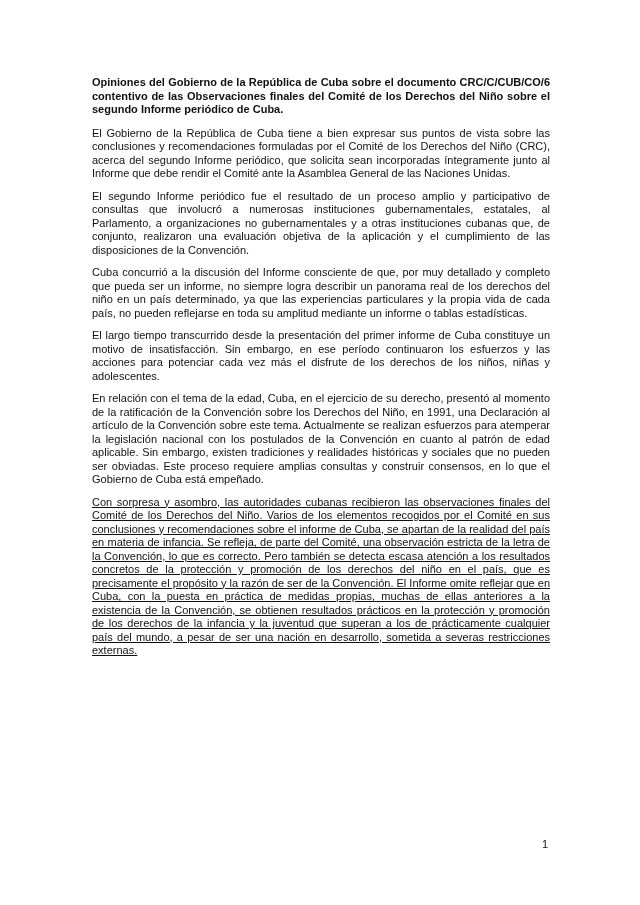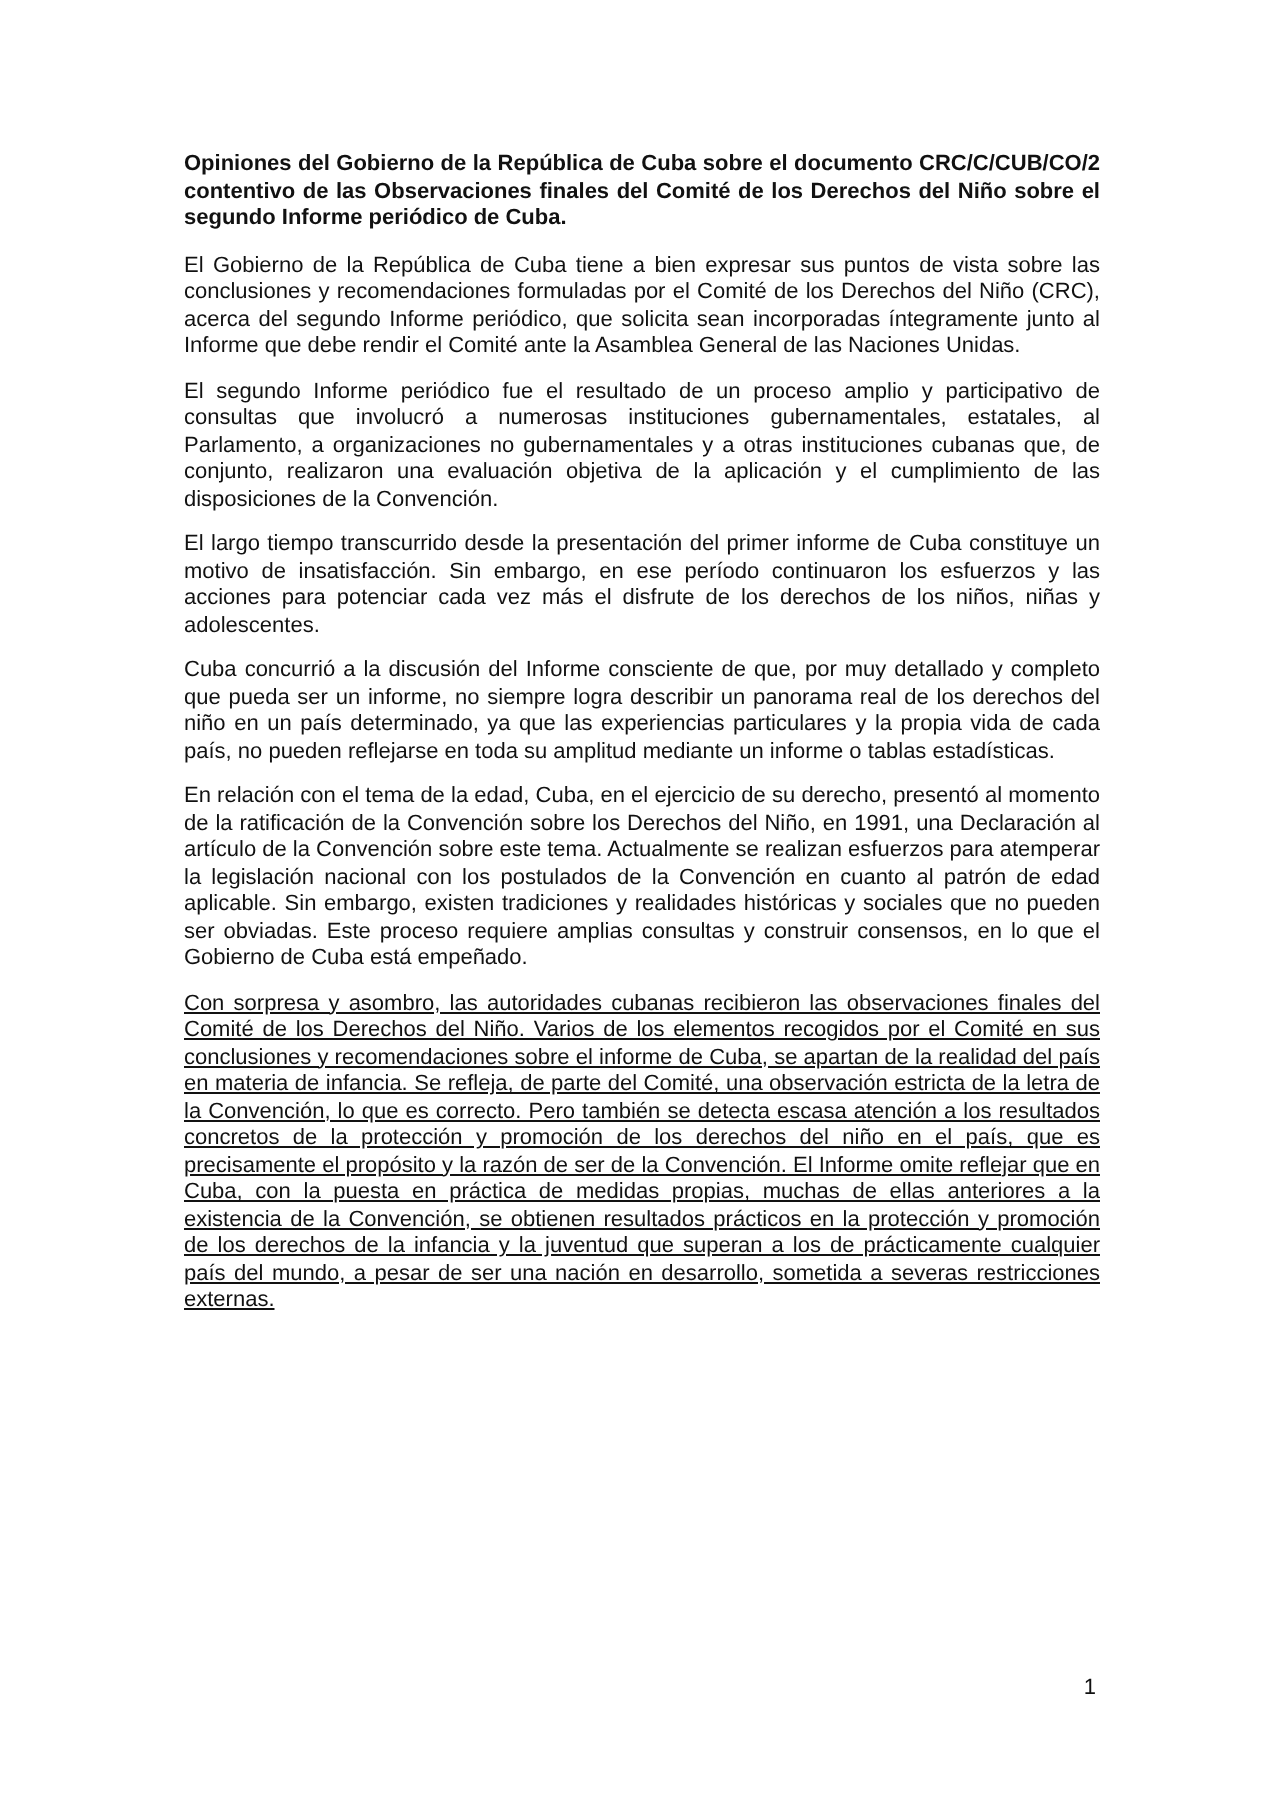--- a/index.html
+++ b/index.html
@@ -55,22 +55,22 @@
     font-size: 11px;
     line-height: 13.5px;
     color: #111111;
   }
 </style>
 </head>
 <body>
 
 <div class="page">
   <div class="content">
-    <h1 class="doc-title">Opiniones del Gobierno de la República de Cuba sobre el documento CRC/C/CUB/CO/2 contentivo de las Observaciones finales del Comité de los Derechos del Niño sobre el segundo Informe periódico de Cuba.</h1>
+    <h1 class="doc-title">Opiniones del Gobierno de la República de Cuba sobre el documento CRC/C/CUB/CO/6 contentivo de las Observaciones finales del Comité de los Derechos del Niño sobre el segundo Informe periódico de Cuba.</h1>
     <p class="para">El Gobierno de la República de Cuba tiene a bien expresar sus puntos de vista sobre las conclusiones y recomendaciones formuladas por el Comité de los Derechos del Niño (CRC), acerca del segundo Informe periódico, que solicita sean incorporadas íntegramente junto al Informe que debe rendir el Comité ante la Asamblea General de las Naciones Unidas.</p>
     <p class="para">El segundo Informe periódico fue el resultado de un proceso amplio y participativo de consultas que involucró a numerosas instituciones gubernamentales, estatales, al Parlamento, a organizaciones no gubernamentales y a otras instituciones cubanas que, de conjunto, realizaron una evaluación objetiva de la aplicación y el cumplimiento de las disposiciones de la Convención.</p>
+    <p class="para">Cuba concurrió a la discusión del Informe consciente de que, por muy detallado y completo que pueda ser un informe, no siempre logra describir un panorama real de los derechos del niño en un país determinado, ya que las experiencias particulares y la propia vida de cada país, no pueden reflejarse en toda su amplitud mediante un informe o tablas estadísticas.</p>
     <p class="para">El largo tiempo transcurrido desde la presentación del primer informe de Cuba constituye un motivo de insatisfacción. Sin embargo, en ese período continuaron los esfuerzos y las acciones para potenciar cada vez más el disfrute de los derechos de los niños, niñas y adolescentes.</p>
-    <p class="para">Cuba concurrió a la discusión del Informe consciente de que, por muy detallado y completo que pueda ser un informe, no siempre logra describir un panorama real de los derechos del niño en un país determinado, ya que las experiencias particulares y la propia vida de cada país, no pueden reflejarse en toda su amplitud mediante un informe o tablas estadísticas.</p>
     <p class="para">En relación con el tema de la edad, Cuba, en el ejercicio de su derecho, presentó al momento de la ratificación de la Convención sobre los Derechos del Niño, en 1991, una Declaración al artículo de la Convención sobre este tema. Actualmente se realizan esfuerzos para atemperar la legislación nacional con los postulados de la Convención en cuanto al patrón de edad aplicable. Sin embargo, existen tradiciones y realidades históricas y sociales que no pueden ser obviadas. Este proceso requiere amplias consultas y construir consensos, en lo que el Gobierno de Cuba está empeñado.</p>
     <p class="para">Con sorpresa y asombro, las autoridades cubanas recibieron las observaciones finales del Comité de los Derechos del Niño. Varios de los elementos recogidos por el Comité en sus conclusiones y recomendaciones sobre el informe de Cuba, se apartan de la realidad del país en materia de infancia. Se refleja, de parte del Comité, una observación estricta de la letra de la Convención, lo que es correcto.  Pero  también se detecta escasa atención a los resultados concretos de la protección y promoción de los derechos del niño en el país, que es precisamente el propósito y la razón de ser de la Convención.  El Informe omite reflejar que en Cuba, con la puesta en práctica de medidas propias, muchas de ellas anteriores a la existencia de la Convención,  se obtienen resultados prácticos en la protección y promoción de los derechos de la infancia y la juventud que superan a los de prácticamente cualquier país del mundo, a pesar de ser una nación en desarrollo, sometida a severas restricciones externas.</p>
   </div>
   <div class="page-number">1</div>
 </div>
 
 </body></html>

